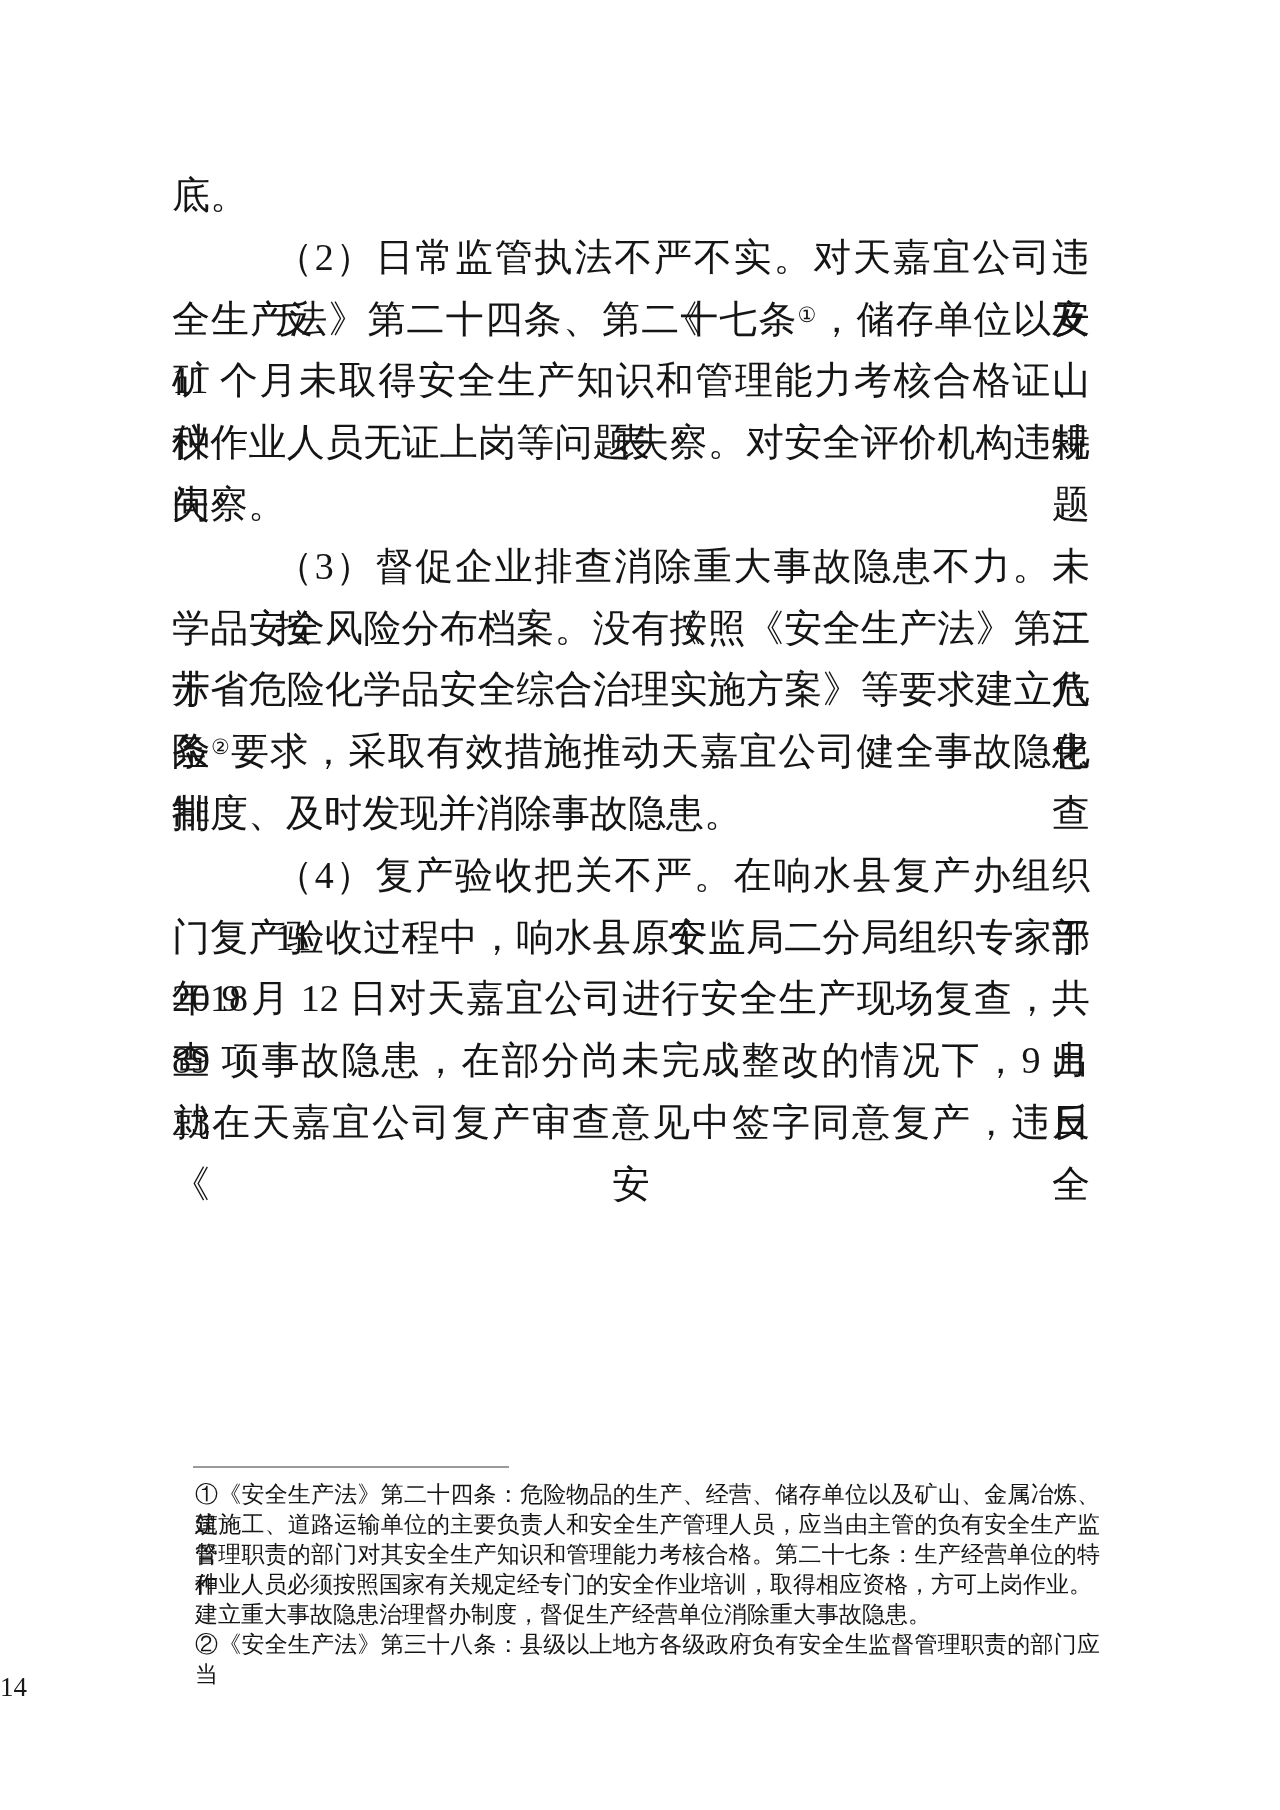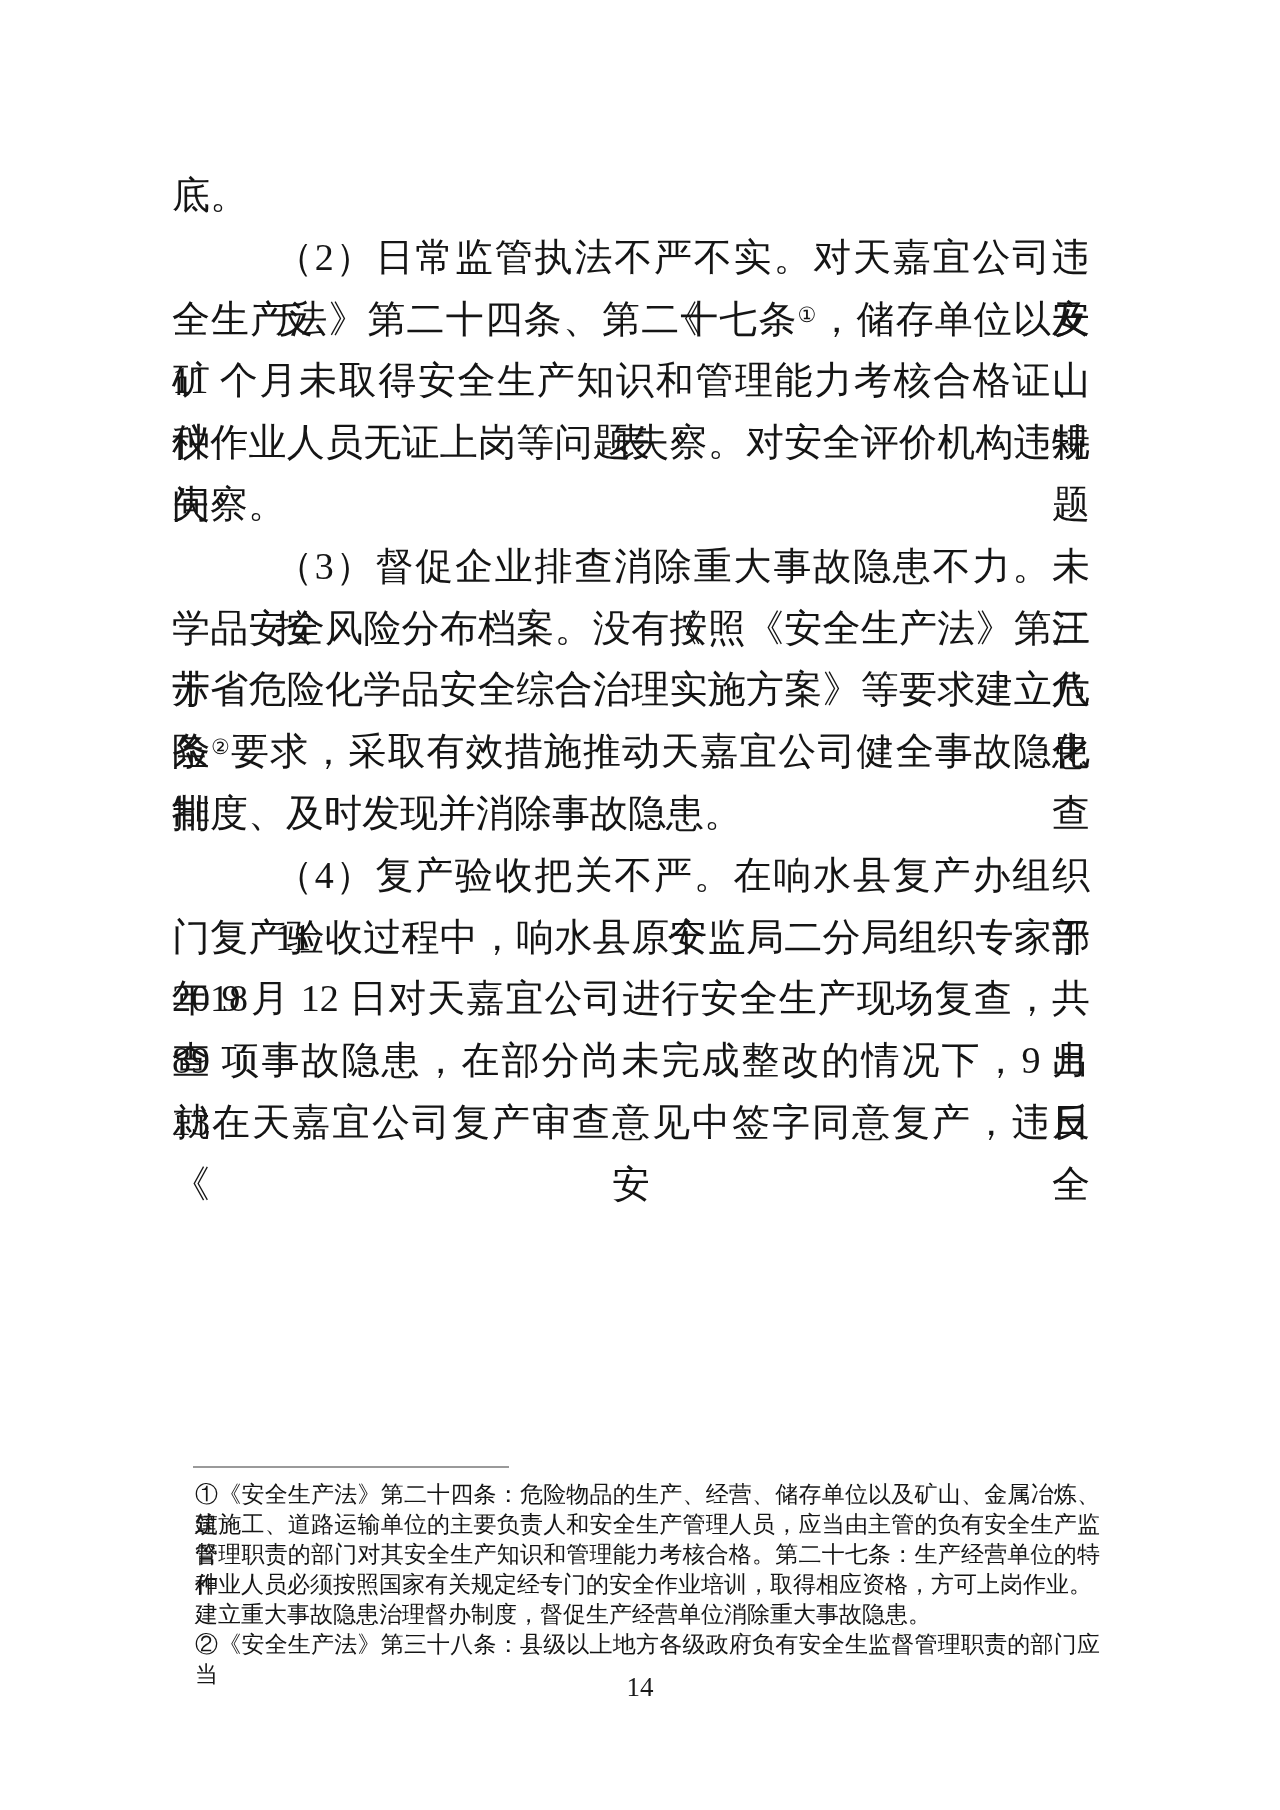--- a/index.html
+++ b/index.html
@@ -64,21 +64,21 @@
   }
   .fline.end{
     text-align:center;
     text-align-last:left;
   }
   .page-number{
     position:absolute;
     left:0;
     top:1672px;
     width:1280px;
-    text-align:center;
+    text-align:left;
     font-size:27px;
     color:#1a1a1a;
   }
 </style>
 </head>
 <body>
 
 <div class="page">
 
   <div class="body-text">

